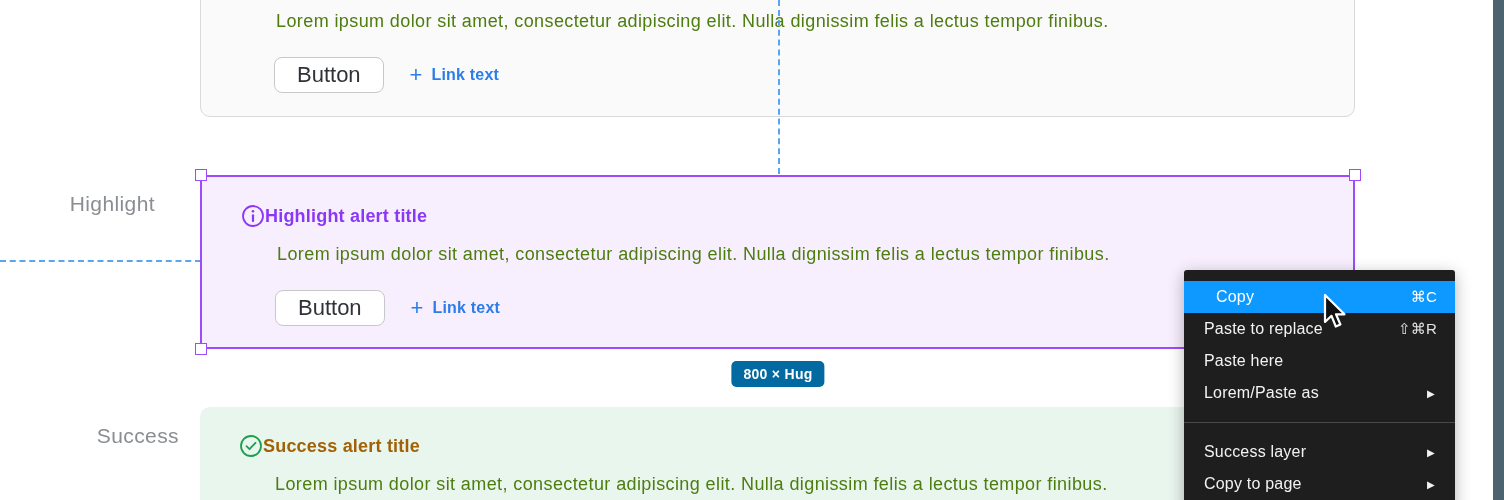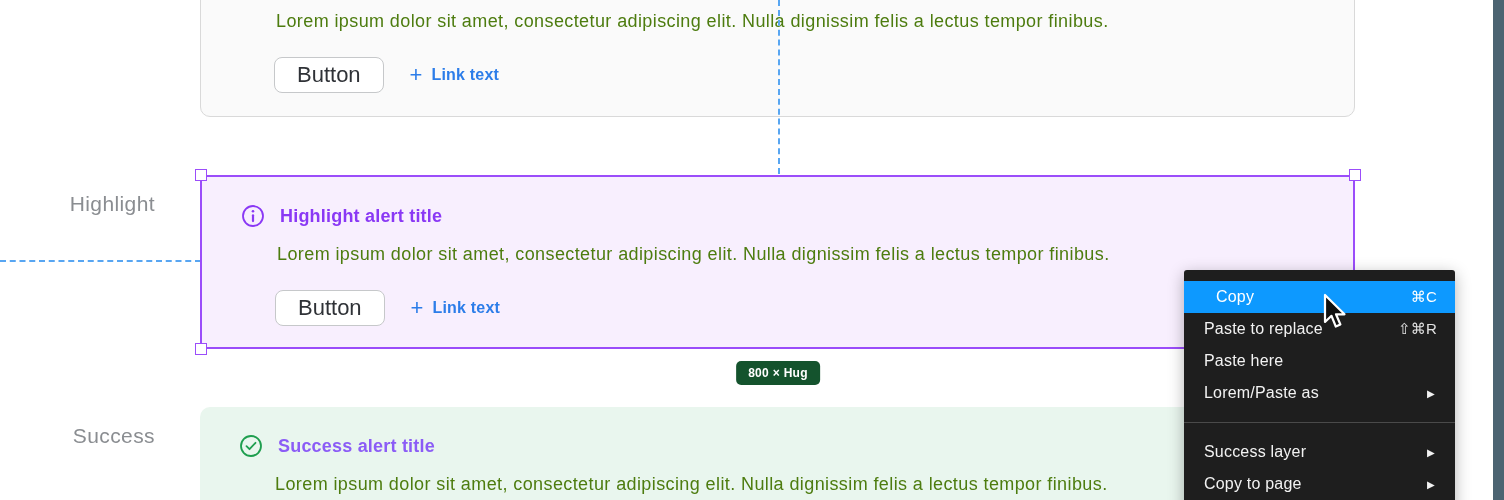--- a/index.html
+++ b/index.html
@@ -6,43 +6,43 @@
   html,body { width:1504px; height:500px; background:#fff; font-family:"Liberation Sans", sans-serif; }
   .viewport { position:relative; width:1504px; height:500px; overflow:hidden; background:#ffffff; }
 
   
   .card { position:absolute; left:200px; width:1155px; height:174px; }
   .card-top { top:-57px; background:#fafafa; border:1px solid #d9d9d9; border-radius:10px; }
   .card-highlight { top:175px; background:#f8effe; border:2px solid #9b4dfa; }
   .card-success { top:407px; background:#e9f6ee; border-radius:10px; }
 
   .alert-icon { position:absolute; left:39px; top:27px; width:24px; height:24px; }
-  .alert-title { position:absolute; left:78px; top:29px; font-size:18px; font-weight:bold; letter-spacing:.2px; }
+  .alert-title { position:absolute; left:63px; top:29px; font-size:18px; font-weight:bold; letter-spacing:.2px; }
   .title-purple { color:#8a38f5; }
-  .title-green { color:#8b5cf6; }
+  .title-green { color:#a16207; }
   .alert-body { position:absolute; left:75px; top:67px; font-size:18px; letter-spacing:.4px; color:#4d7c0f; white-space:nowrap; }
   .alert-actions { position:absolute; left:73px; top:113px; display:flex; align-items:center; }
   .alert-button { height:36px; padding:0 22px; background:#ffffff; border:1px solid #c6c8ca; border-radius:8px; font-size:22px; color:#2f3237; font-family:"Liberation Sans",sans-serif; cursor:default; }
   .alert-link { display:flex; align-items:center; margin-left:26px; color:#2c7de9; cursor:default; }
   .plus-glyph { font-size:22px; font-weight:400; line-height:20px; margin-right:9px; }
   .link-label { font-size:16px; font-weight:bold; letter-spacing:.2px; }
 
   
   .row-label { position:absolute; left:0; width:155px; text-align:right; font-size:21px; letter-spacing:.4px; color:#8a8d91; }
   .label-highlight { top:192px; }
-  .label-success { top:424px; }
+  .label-success { top:424px;margin-left:24px; }
 
   
   .guide-v { position:absolute; left:778px; top:0; height:174px; width:0; border-left:2px dashed #58a6f2; }
   .guide-h { position:absolute; left:0; top:260px; width:201px; height:0; border-top:2px dashed #58a6f2; }
   .handle { position:absolute; width:12px; height:12px; background:#ffffff; border:1.5px solid #9b4dfa; }
   .h-tl { left:195px; top:169px; } .h-tr { left:1349px; top:169px; }
   .h-bl { left:195px; top:343px; } .h-br { left:1349px; top:343px; }
 
-  .size-badge { position:absolute; top:361px; left:778px; transform:translateX(-50%); background:#14532d; color:#ffffff; font-size:12px; font-weight:bold; letter-spacing:.3px; padding:5px 12px; border-radius:5px; white-space:nowrap;text-align:center; }
+  .size-badge { position:absolute; top:361px; left:778px; transform:translateX(-50%); background:#0369a1; color:#ffffff; font-size:14px; font-weight:bold; letter-spacing:.3px; padding:5px 12px; border-radius:5px; white-space:nowrap;text-align:center; }
 
   
   .context-menu { position:absolute; left:1184px; top:270px; width:271px; height:245px; background:#1e1e1e; border-radius:3px 3px 0 0; padding-top:11px; box-shadow:0 4px 16px rgba(0,0,0,.3); z-index:20; }
   .menu-item { height:32px; display:flex; align-items:center; padding:0 18px 0 20px; font-size:16px; letter-spacing:.2px; color:#f2f2f2; cursor:default; }
   .menu-item.hl { background:#0d99ff; color:#ffffff;padding-left:32px; }
   .menu-label { flex:1 1 auto; white-space:nowrap; }
   .menu-shortcut { font-size:15px; color:#e3e3e3; white-space:nowrap; }
   .menu-item.hl .menu-shortcut { color:#ffffff; }
   .menu-arrow { font-size:10px; color:#f2f2f2; margin-right:2px; }
   .menu-sep { height:1px; background:#4a4a4a; margin:13px 0; }

